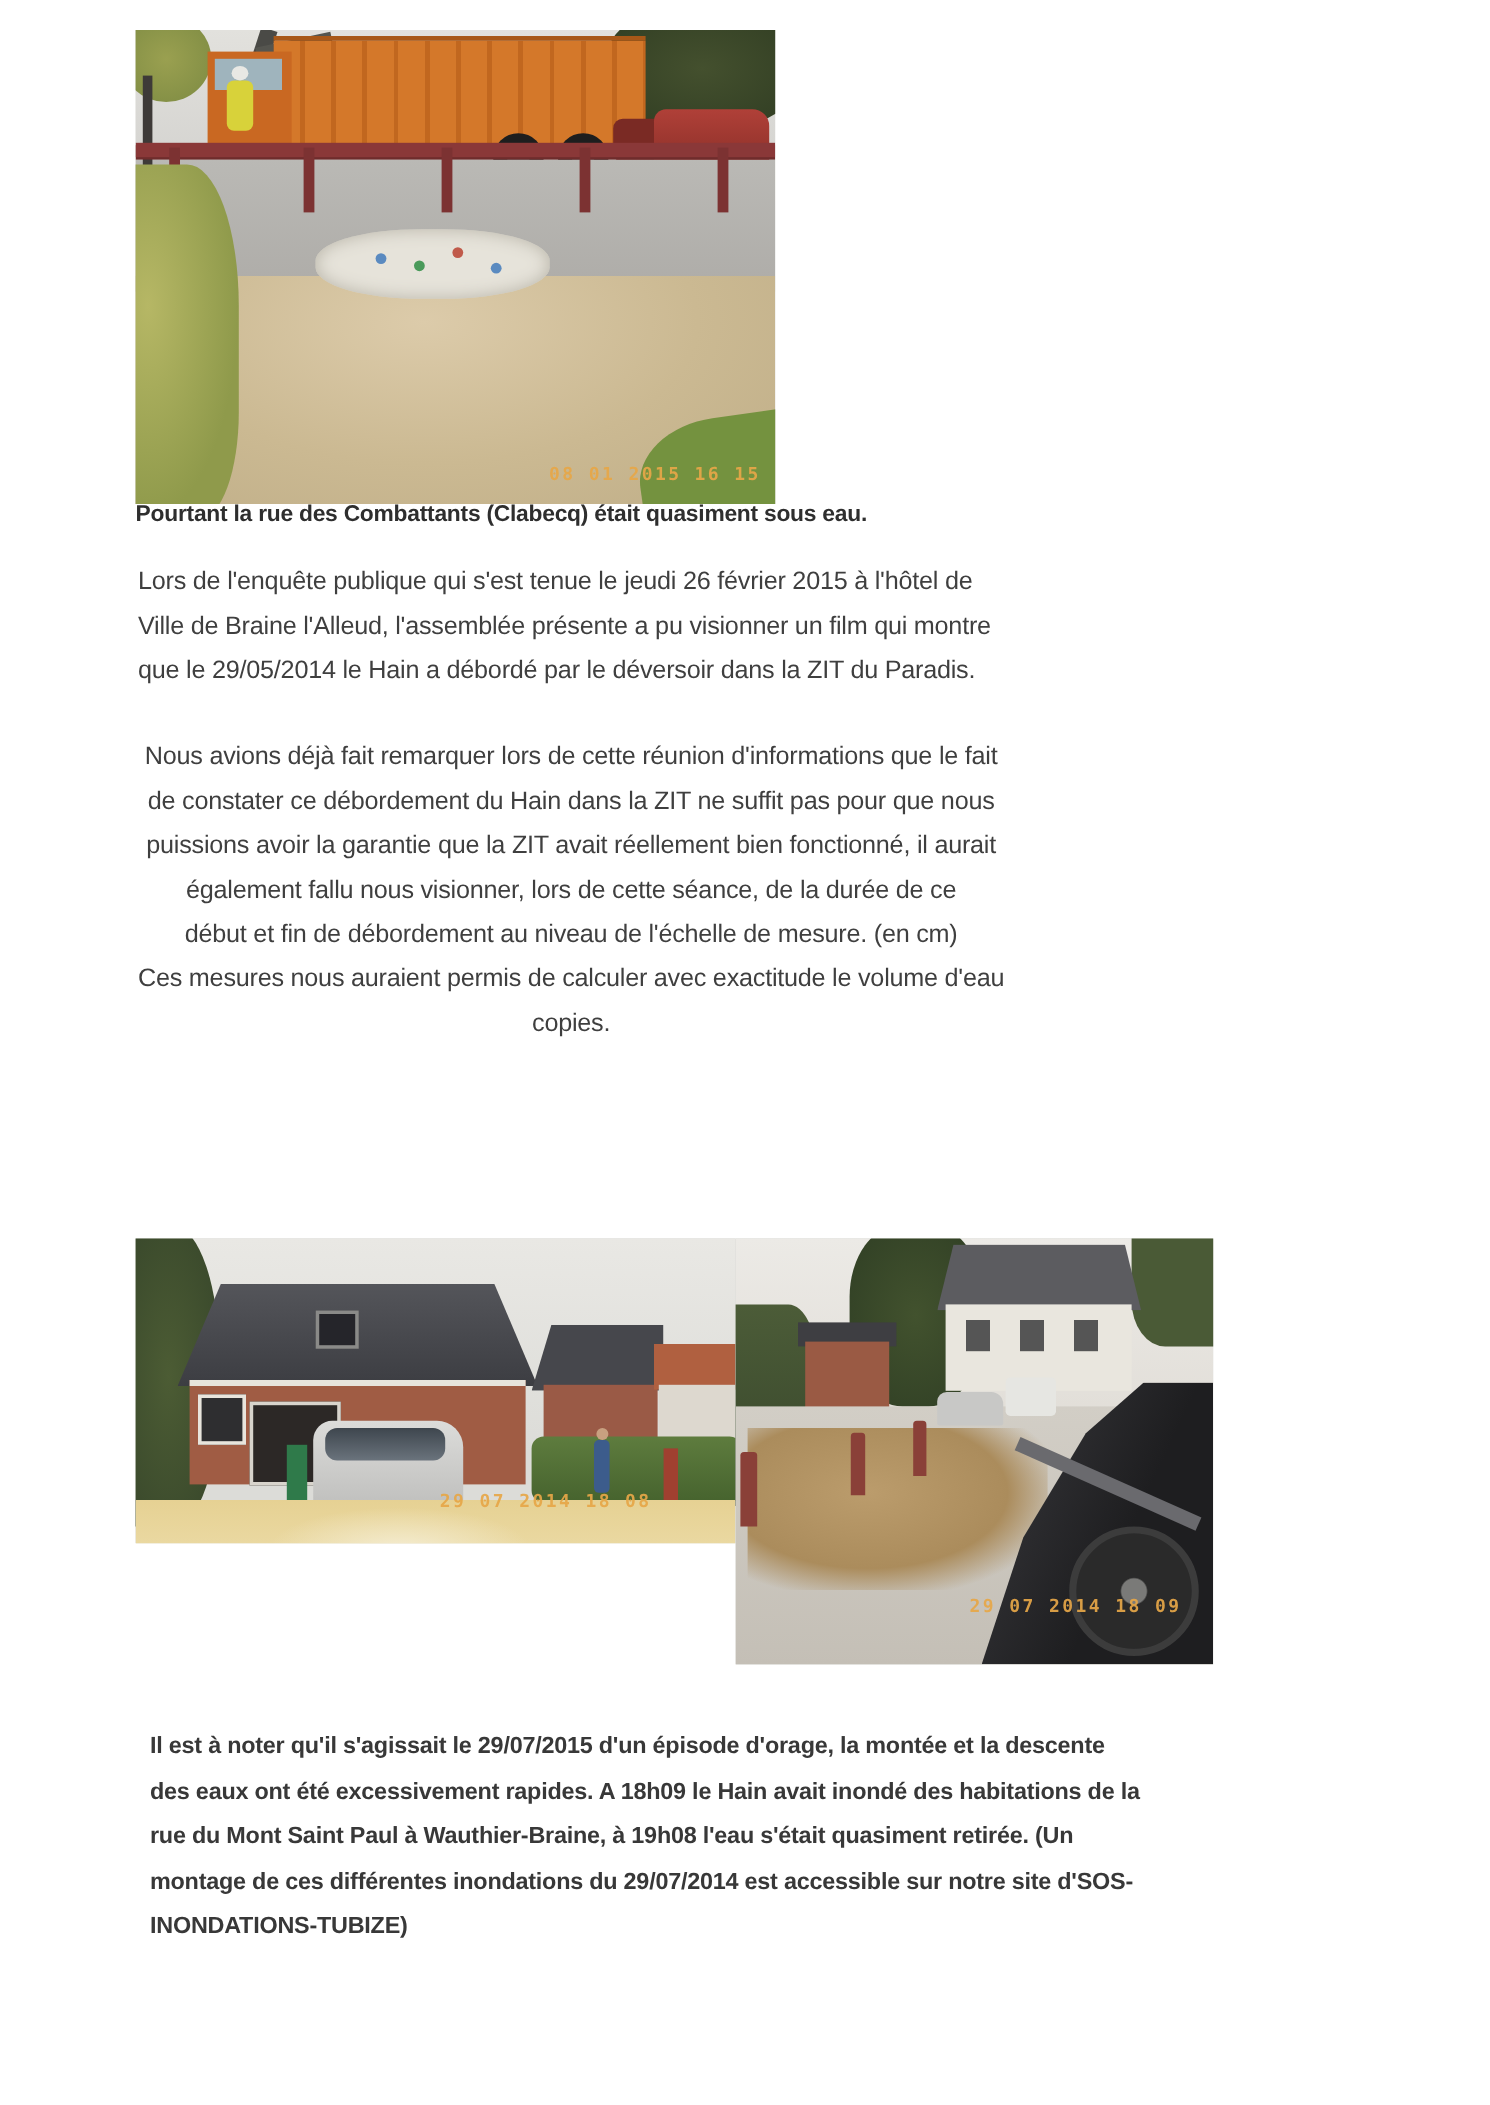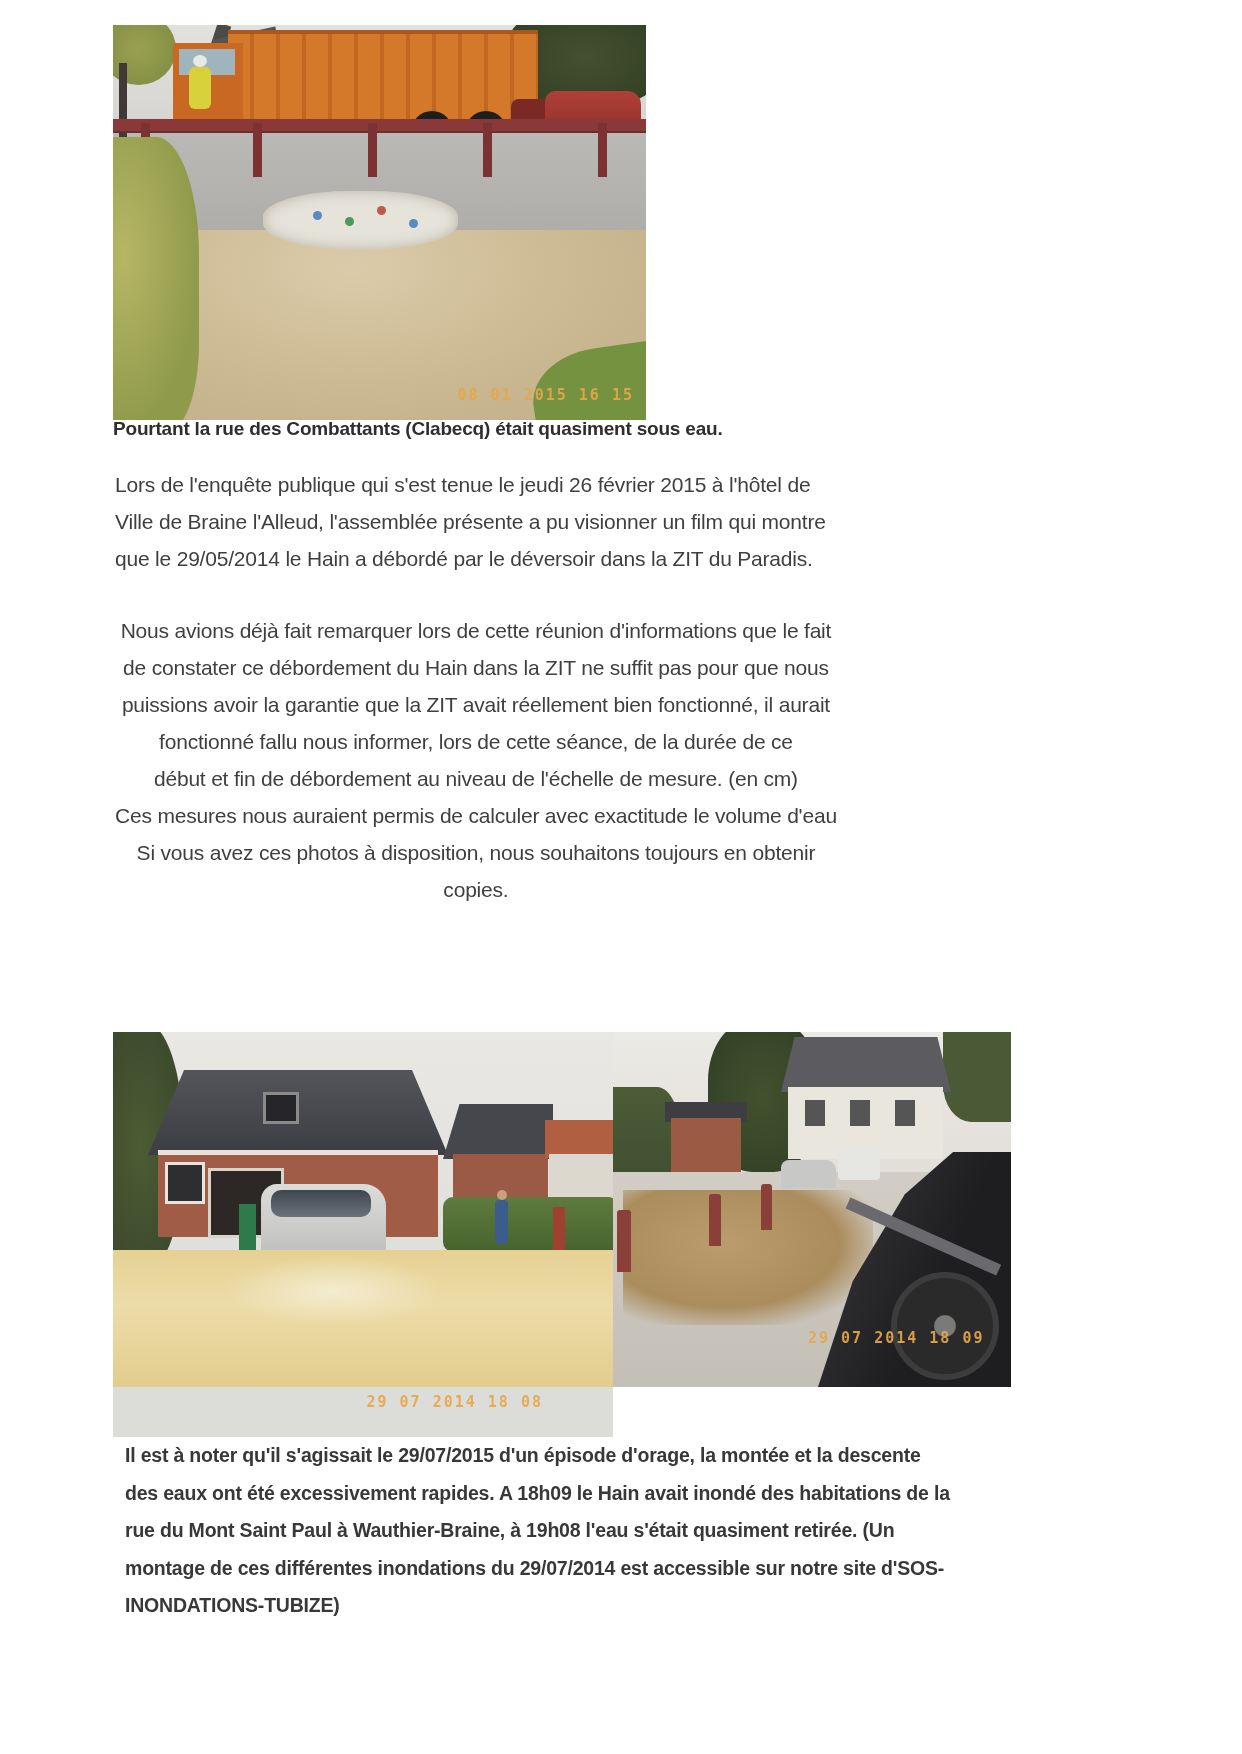--- a/index.html
+++ b/index.html
@@ -58,28 +58,27 @@
   <div class="block" style="left:115px;top:466px;">
     <div class="ln">Lors de l'enquête publique qui s'est tenue le jeudi 26 février 2015 à l'hôtel de</div>
     <div class="ln">Ville de Braine l'Alleud, l'assemblée présente a pu visionner un film qui montre</div>
     <div class="ln">que le 29/05/2014 le Hain a débordé par le déversoir dans la ZIT du Paradis.</div>
   </div>
 
   <div class="block" style="left:115px;top:612px;text-align:center;">
     <div class="ln">Nous avions déjà fait remarquer lors de cette réunion d'informations que le fait</div>
     <div class="ln">de constater ce débordement du Hain dans la ZIT ne suffit pas pour que nous</div>
     <div class="ln">puissions avoir la garantie que la ZIT avait réellement bien fonctionné, il aurait</div>
-    <div class="ln">fonctionné fallu nous informer, lors de cette séance, de la durée de ce</div>
+    <div class="ln">également fallu nous visionner, lors de cette séance, de la durée de ce</div>
     <div class="ln">début et fin de débordement au niveau de l'échelle de mesure. (en cm)</div>
     <div class="ln">Ces mesures nous auraient permis de calculer avec exactitude le volume d'eau</div>
-    <div class="ln">Si vous avez ces photos à disposition, nous souhaitons toujours en obtenir</div>
     <div class="ln">copies.</div>
   </div>
 
-  <figure class="photo" style="left:113px;top:1032px;width:500px;height:405px;margin:0;">
+  <figure class="photo" style="left:113px;top:1032px;width:500px;height:254px;margin:0;">
     <div class="a" style="inset:0;background:linear-gradient(#e9e8e4,#dcdcd8 70%);"></div>
     <div class="a" style="left:-15px;top:-10px;width:85px;height:250px;background:radial-gradient(#4c5c34,#36452a);border-radius:0 45% 45% 0;"></div>
     <div class="a" style="left:35px;top:38px;width:300px;height:85px;background:linear-gradient(#54555a,#3c3d42);clip-path:polygon(0 100%,12% 0,88% 0,100% 100%);"></div>
     <div class="a" style="left:45px;top:118px;width:280px;height:82px;background:#a05c44;border-top:5px solid #e8e4dc;"></div>
     <div class="a" style="left:150px;top:60px;width:30px;height:26px;background:#25252a;border:3px solid #8a8a88;"></div>
     <div class="a" style="left:52px;top:130px;width:34px;height:36px;background:#2e2e30;border:3px solid #e8e4dc;"></div>
     <div class="a" style="left:95px;top:136px;width:70px;height:64px;background:#2c2826;border:3px solid #d8d4cc;"></div>
     <div class="a" style="left:330px;top:72px;width:110px;height:55px;background:#46474c;clip-path:polygon(0 100%,15% 0,100% 0,100% 100%);"></div>
     <div class="a" style="left:340px;top:122px;width:95px;height:55px;background:#9a5a46;"></div>
     <div class="a" style="left:432px;top:88px;width:70px;height:38px;background:#b06040;"></div>

